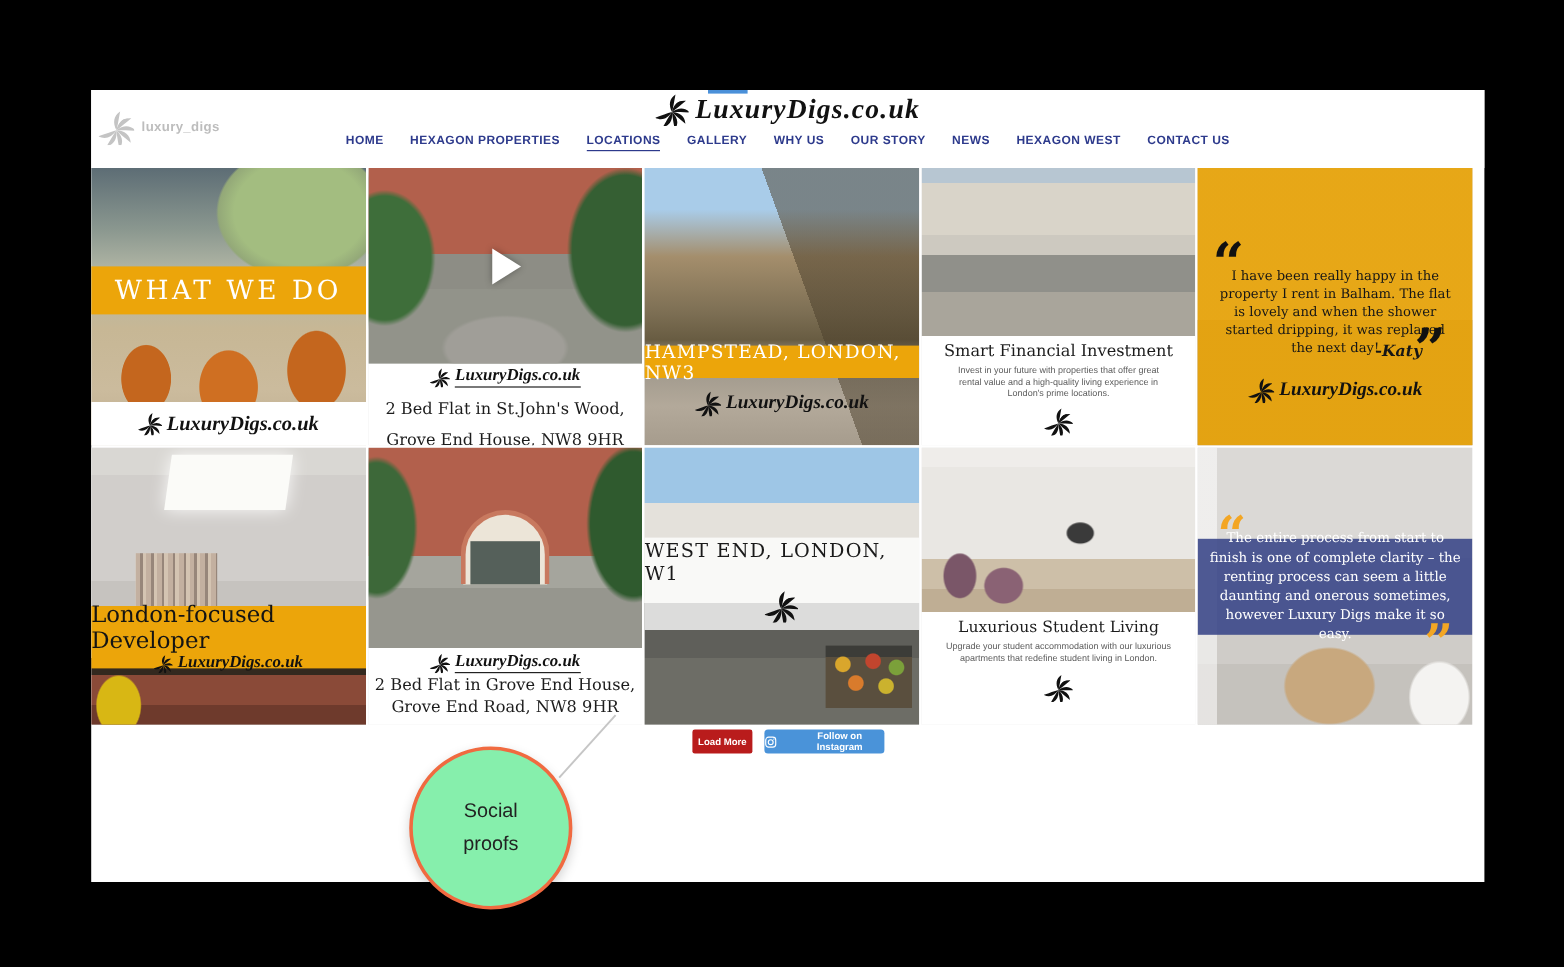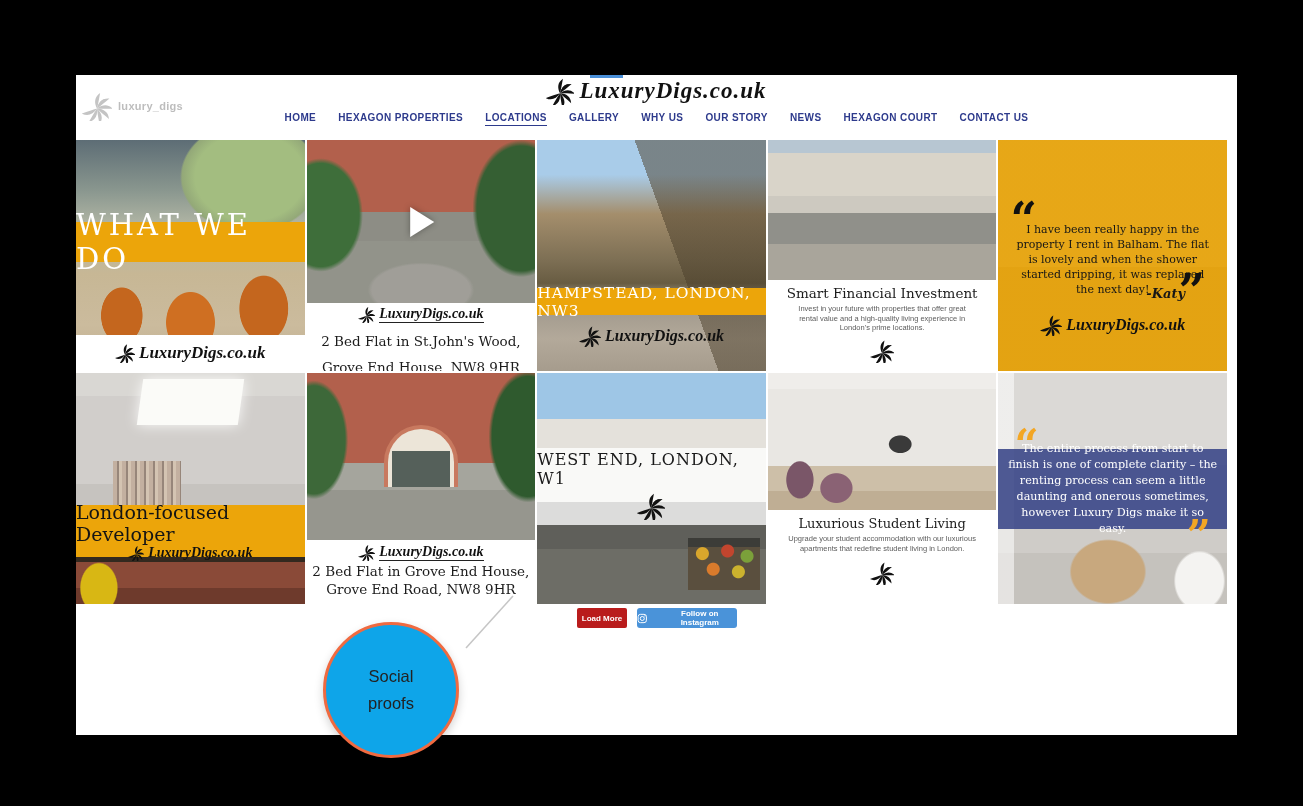--- a/index.html
+++ b/index.html
@@ -31,21 +31,21 @@
 
   
   .ph-t1 { height:231px;
     background-image:
       radial-gradient(ellipse 34px 46px at 20% 76%, #c4661e 0 60%, rgba(0,0,0,0) 62%),
       radial-gradient(ellipse 40px 50px at 50% 79%, #cf6f22 0 60%, rgba(0,0,0,0) 62%),
       radial-gradient(ellipse 40px 54px at 82% 73%, #c4661e 0 60%, rgba(0,0,0,0) 62%),
       radial-gradient(ellipse 100px 80px at 76% 16%, #a3bd80 0 55%, #93a878 68%, rgba(0,0,0,0) 70%),
       linear-gradient(180deg, #5d6d75 0%, #8a978f 22%, #b4b8a6 38%, #c7b795 58%, #cbbb9d 80%, #bfae90 100%); }
   .t1-band { top:82px; height:40px; background:#eca50a; }
-  .t1-band .txt { color:#fff; font-size:29px; letter-spacing:3px; }
+  .t1-band .txt { color:#fff; font-size:22px; letter-spacing:3px; }
   .t1-strip { position:absolute; left:0; right:0; bottom:0; height:36px; background:#fff; display:flex; align-items:center; justify-content:center; }
   .t1-strip .script { font-size:17px; }
 
   
   .ph-t2 { height:163px;
     background-image:
       radial-gradient(ellipse 64px 86px at 6% 46%, #3e6e3a 0 60%, rgba(0,0,0,0) 66%),
       radial-gradient(ellipse 74px 104px at 94% 42%, #355f33 0 60%, rgba(0,0,0,0) 66%),
       radial-gradient(ellipse 70px 36px at 50% 92%, #a09e98 0 70%, rgba(0,0,0,0) 76%),
       linear-gradient(180deg, #b2604c 0 44%, #8d8d85 44% 62%, #92938a 62% 100%); }
@@ -156,21 +156,21 @@
 
   
   .load-more { position:absolute; left:501px; top:533px; width:50px; height:20px; background:#b91c1c; color:#fff;
       font-size:8px; font-weight:bold; border:none; border-radius:2px; cursor:pointer; }
   .follow { position:absolute; left:561px; top:533px; width:100px; height:20px; background:#4a93d9; color:#fff;
       font-size:8px; font-weight:bold; border:none; border-radius:3px; cursor:pointer;
       display:flex; align-items:center; justify-content:center; gap:15px; }
 
   
   .callout-line { position:absolute; left:0; top:0; pointer-events:none; }
-  .callout { position:absolute; left:323px; top:622px; width:136px; height:136px; background:#0ea5e9;
+  .callout { position:absolute; left:341px; top:622px; width:136px; height:136px; background:#86efac;
       border:3px solid #f06a40; border-radius:50%; display:flex; align-items:center; justify-content:center;
       box-shadow:0 4px 10px rgba(0,0,0,.18); }
   .callout .lbl { width:80px; text-align:center; font-size:16.5px; line-height:1.65; color:#222; }
 
   .swirl { display:inline-block; }
 </style>
 </head>
 <body>
 
 <svg width="0" height="0" style="position:absolute">
@@ -211,21 +211,21 @@
       </div>
 
       <nav class="nav">
         <a>HOME</a>
         <a>HEXAGON PROPERTIES</a>
         <a class="active">LOCATIONS</a>
         <a>GALLERY</a>
         <a>WHY US</a>
         <a>OUR STORY</a>
         <a>NEWS</a>
-        <a>HEXAGON COURT</a>
+        <a>HEXAGON WEST</a>
         <a>CONTACT US</a>
       </nav>
     </div>
 
     <div class="grid">
 
       <div class="tile">
         <div class="photo ph-t1">
           <div class="band t1-band">
             <span class="txt thinserif">WHAT WE DO</span>

